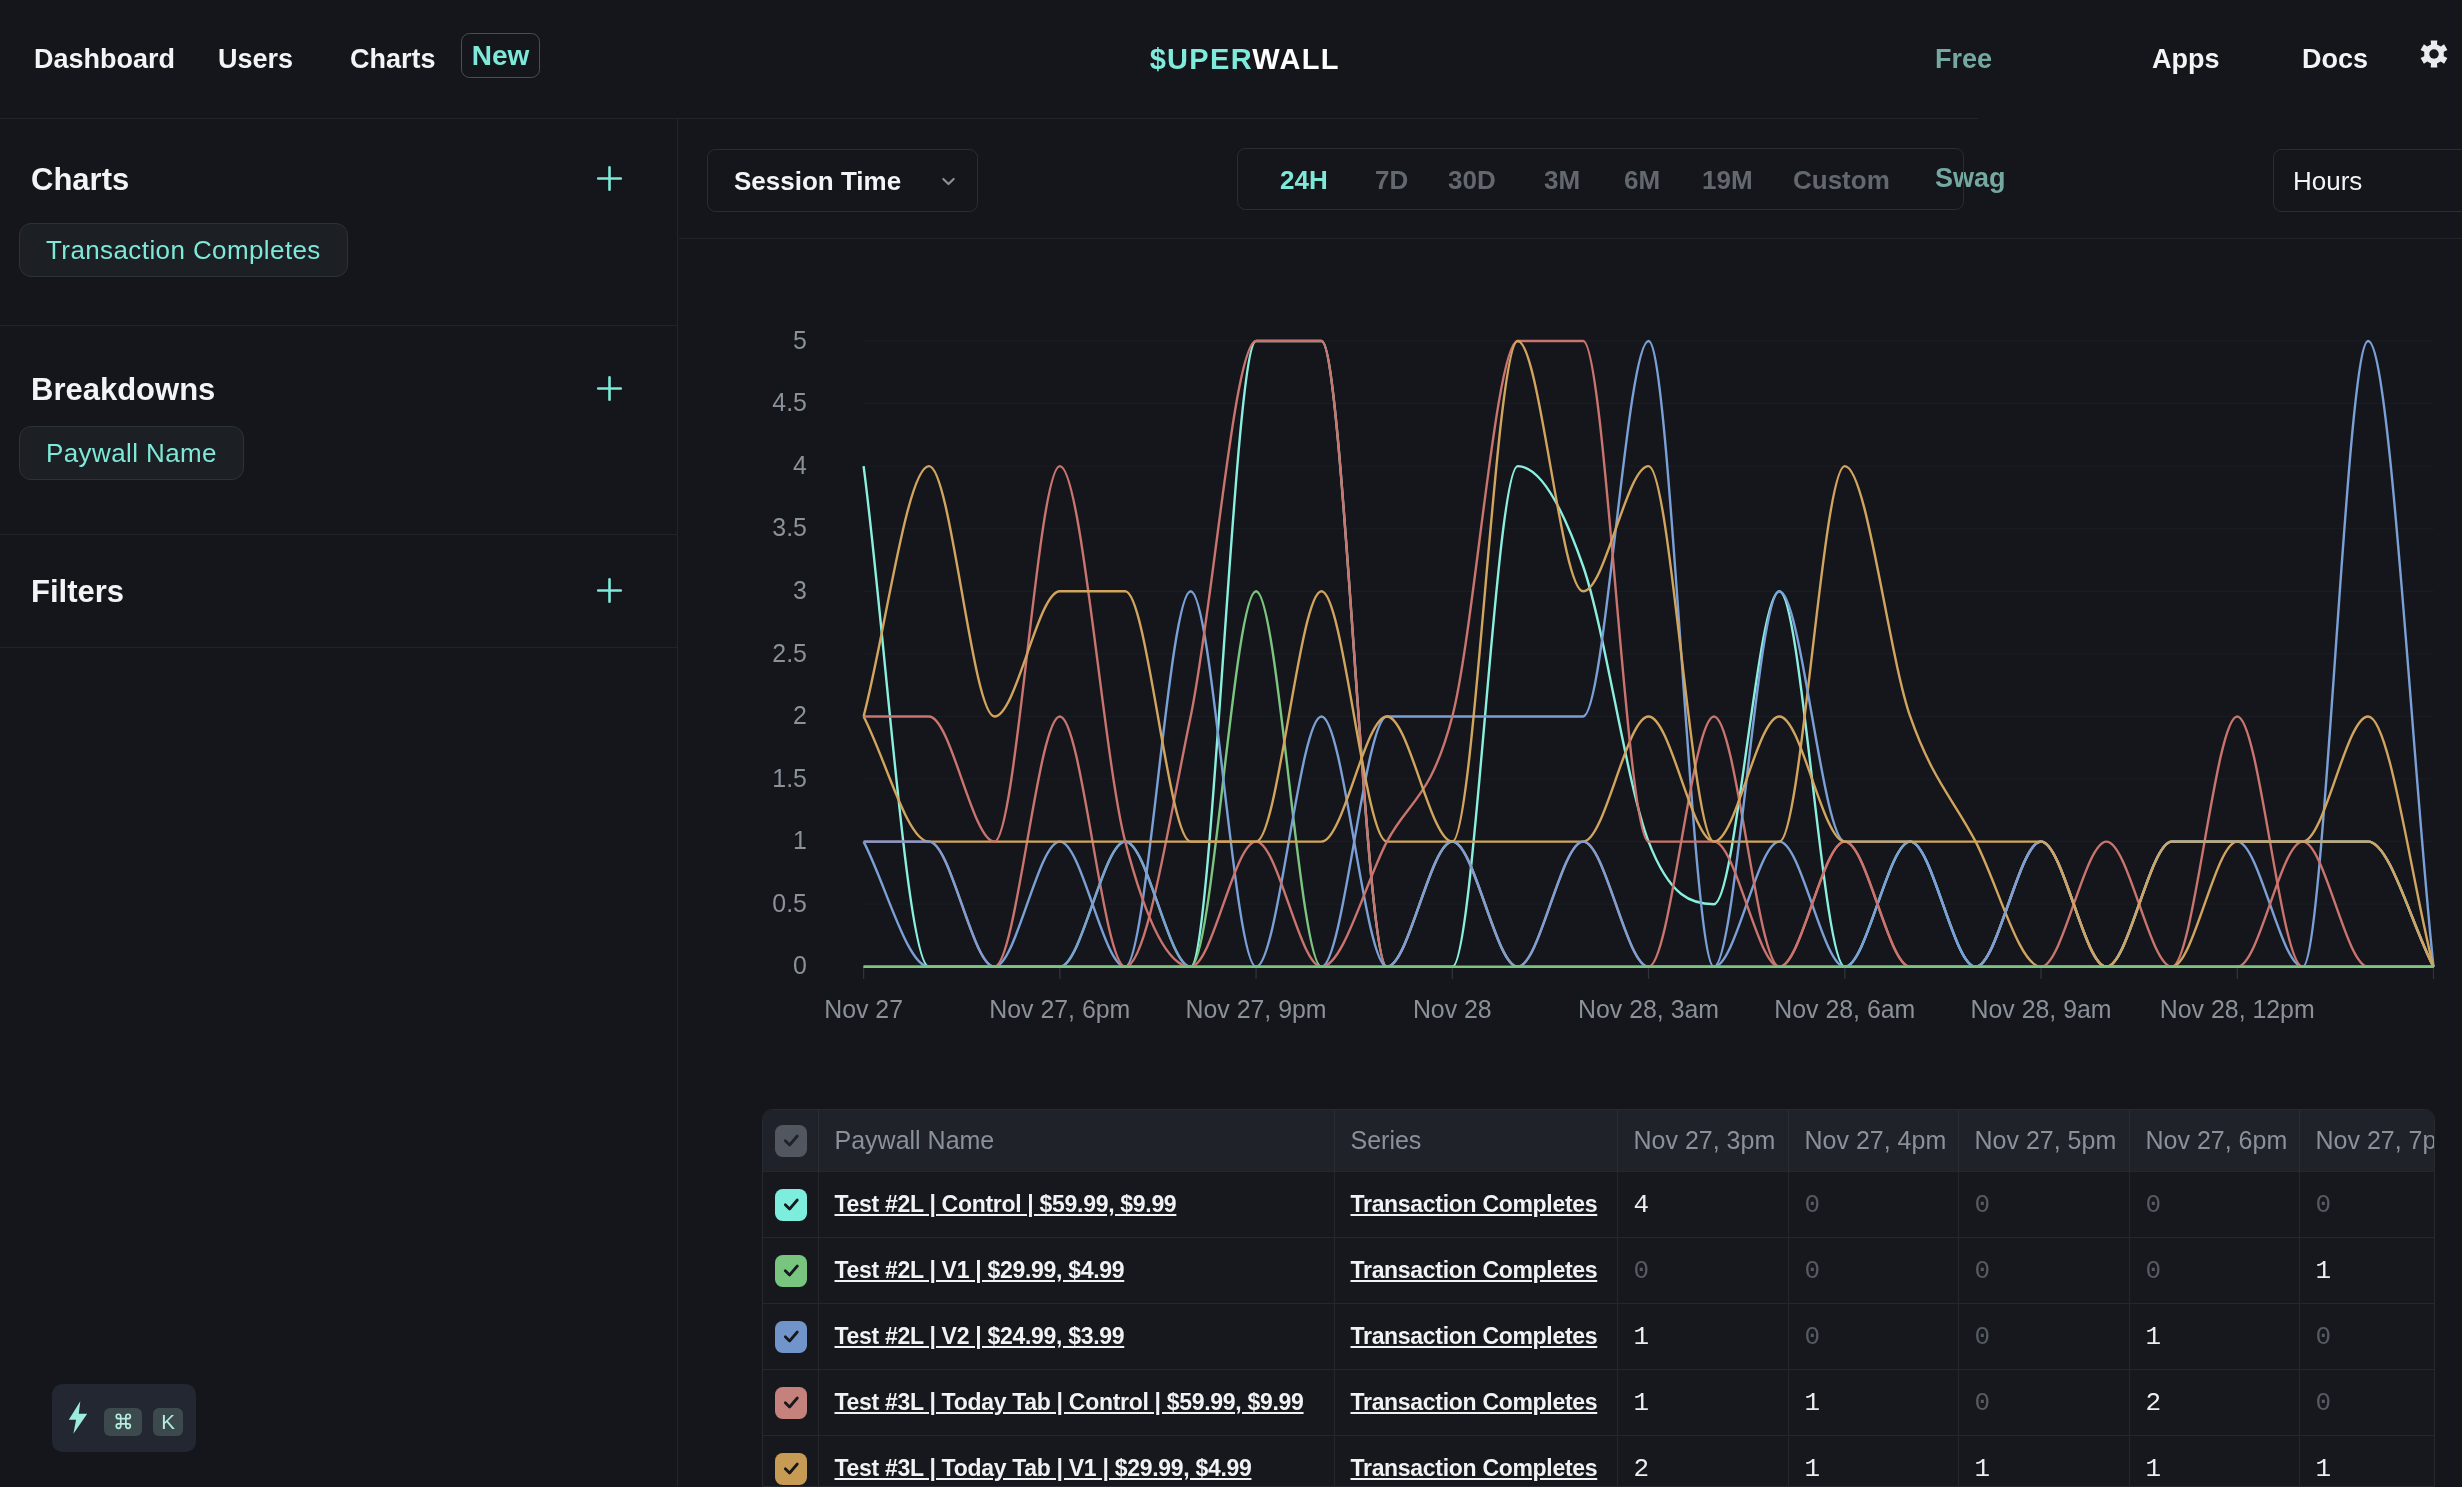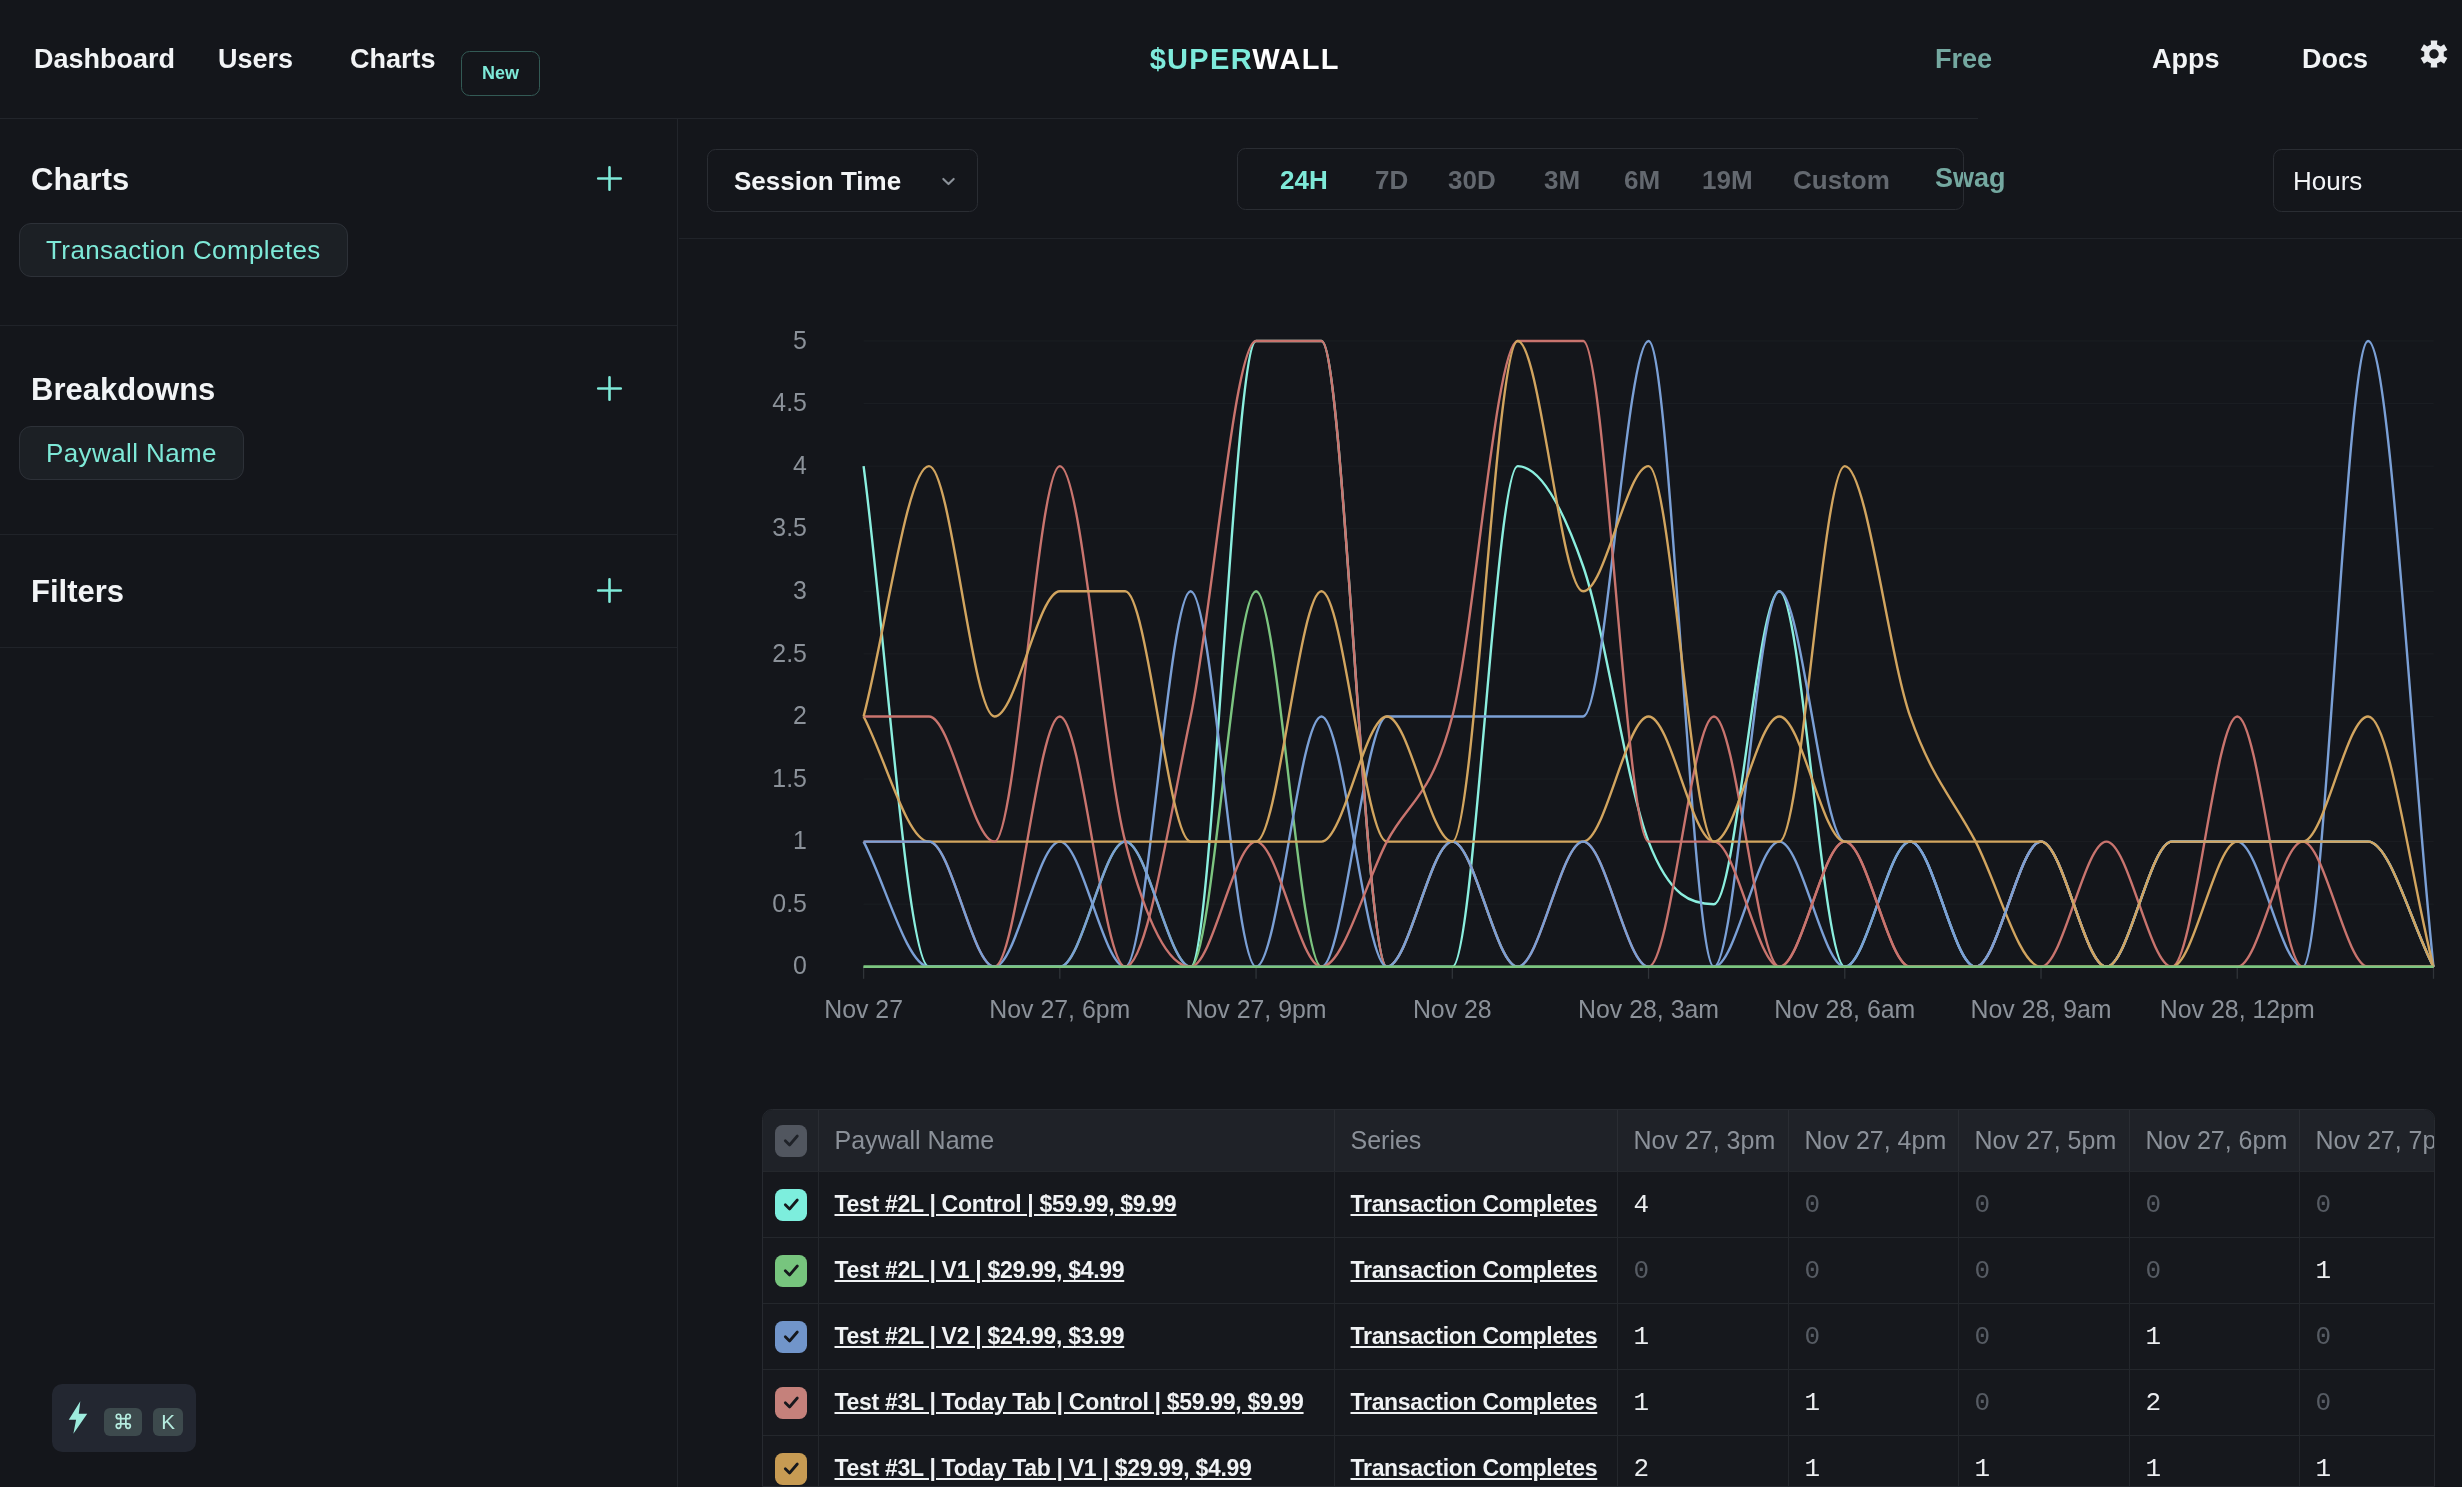--- a/index.html
+++ b/index.html
@@ -5,21 +5,21 @@
   font-family:"Liberation Sans", sans-serif; color:#eceef0; }
 .abs { position:absolute; }
 
 
 .nav { position:absolute; left:0; top:0; width:1978px; height:119px;
   border-bottom:0.9px solid #22252b; }
 .nav .link { position:absolute; top:0; height:119px; line-height:119px;
   font-size:27px; font-weight:700; color:#f2f4f6; }
 .newbadge { position:absolute; left:461px; top:33px; width:79px; height:45px;
   border:1.3px solid #335a55; border-radius:8.6px; color:#7ee9d8;
-  font-size:18px; font-weight:700; text-align:center; line-height:43px;margin-top:18px; }
+  font-size:28px; font-weight:700; text-align:center; line-height:43px; }
 .logo { position:absolute; left:13.7px; top:0; width:2462px; height:119px; text-align:center;
   line-height:119px; font-size:29px; font-weight:700; letter-spacing:1.3px; color:#fff; }
 .logo .t { color:#7eebdc;margin-top:40px; }
 .freeswag { color:#74a8a0 !important; }
 .gear { position:absolute; left:2420px; top:40px; }
 
 
 .sidebar { position:absolute; left:0; top:119px; width:678px; height:1368px;
   border-right:0.9px solid #22252b; }
 .sec { position:absolute; left:0; width:677px; border-bottom:0.9px solid #202329; }

